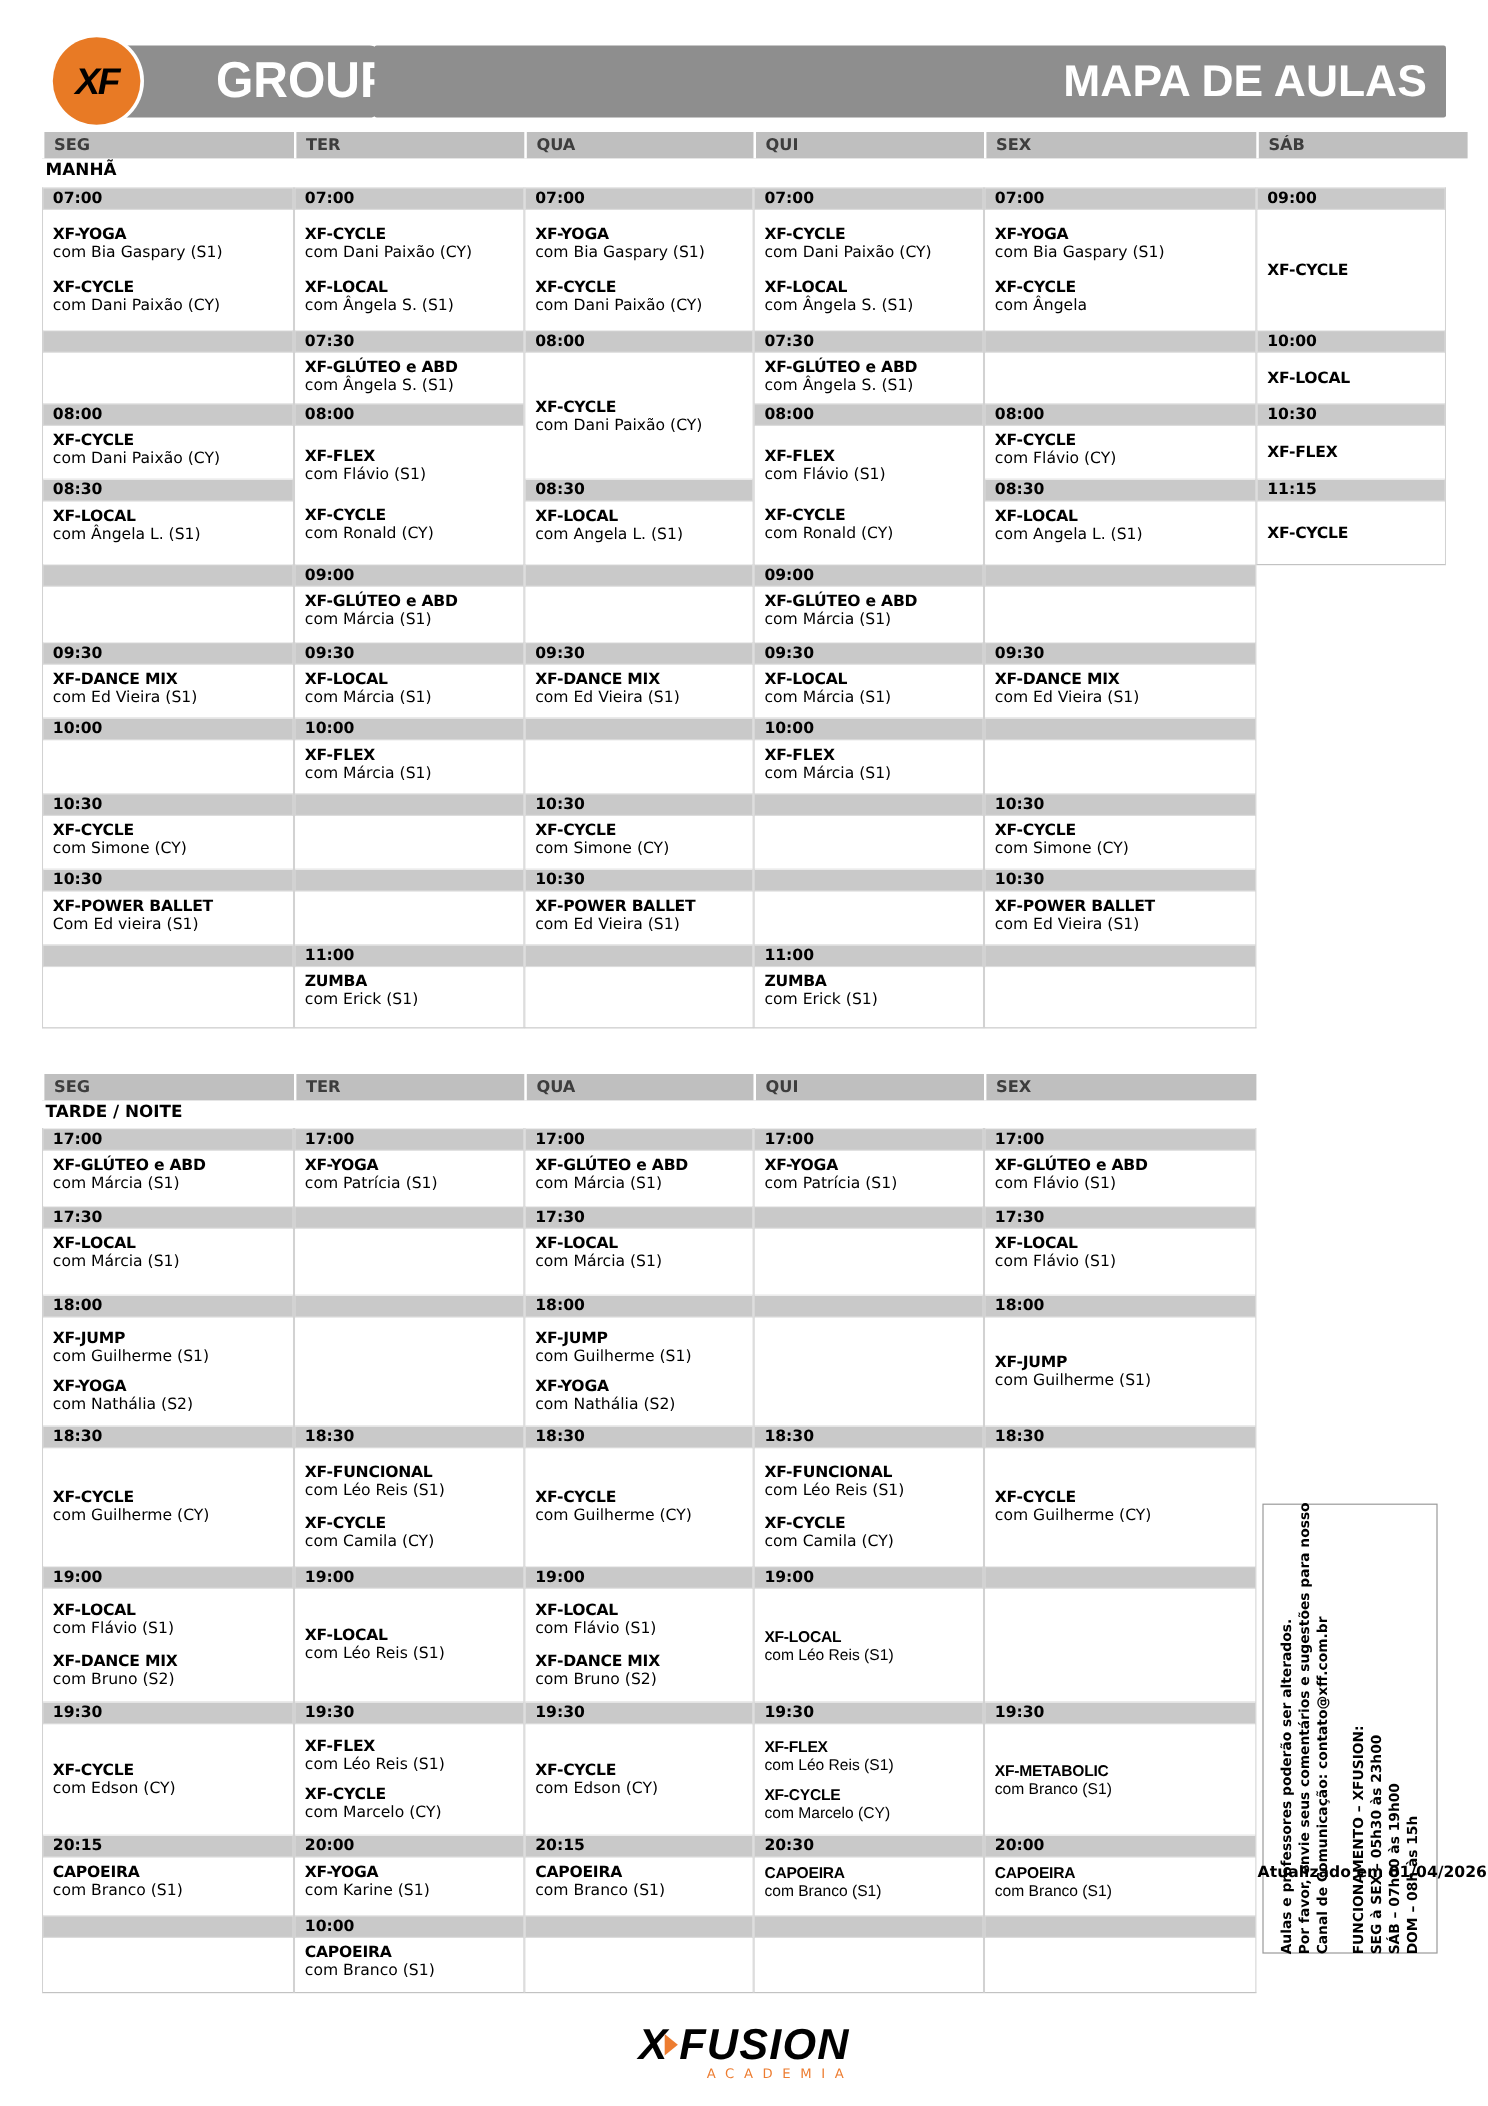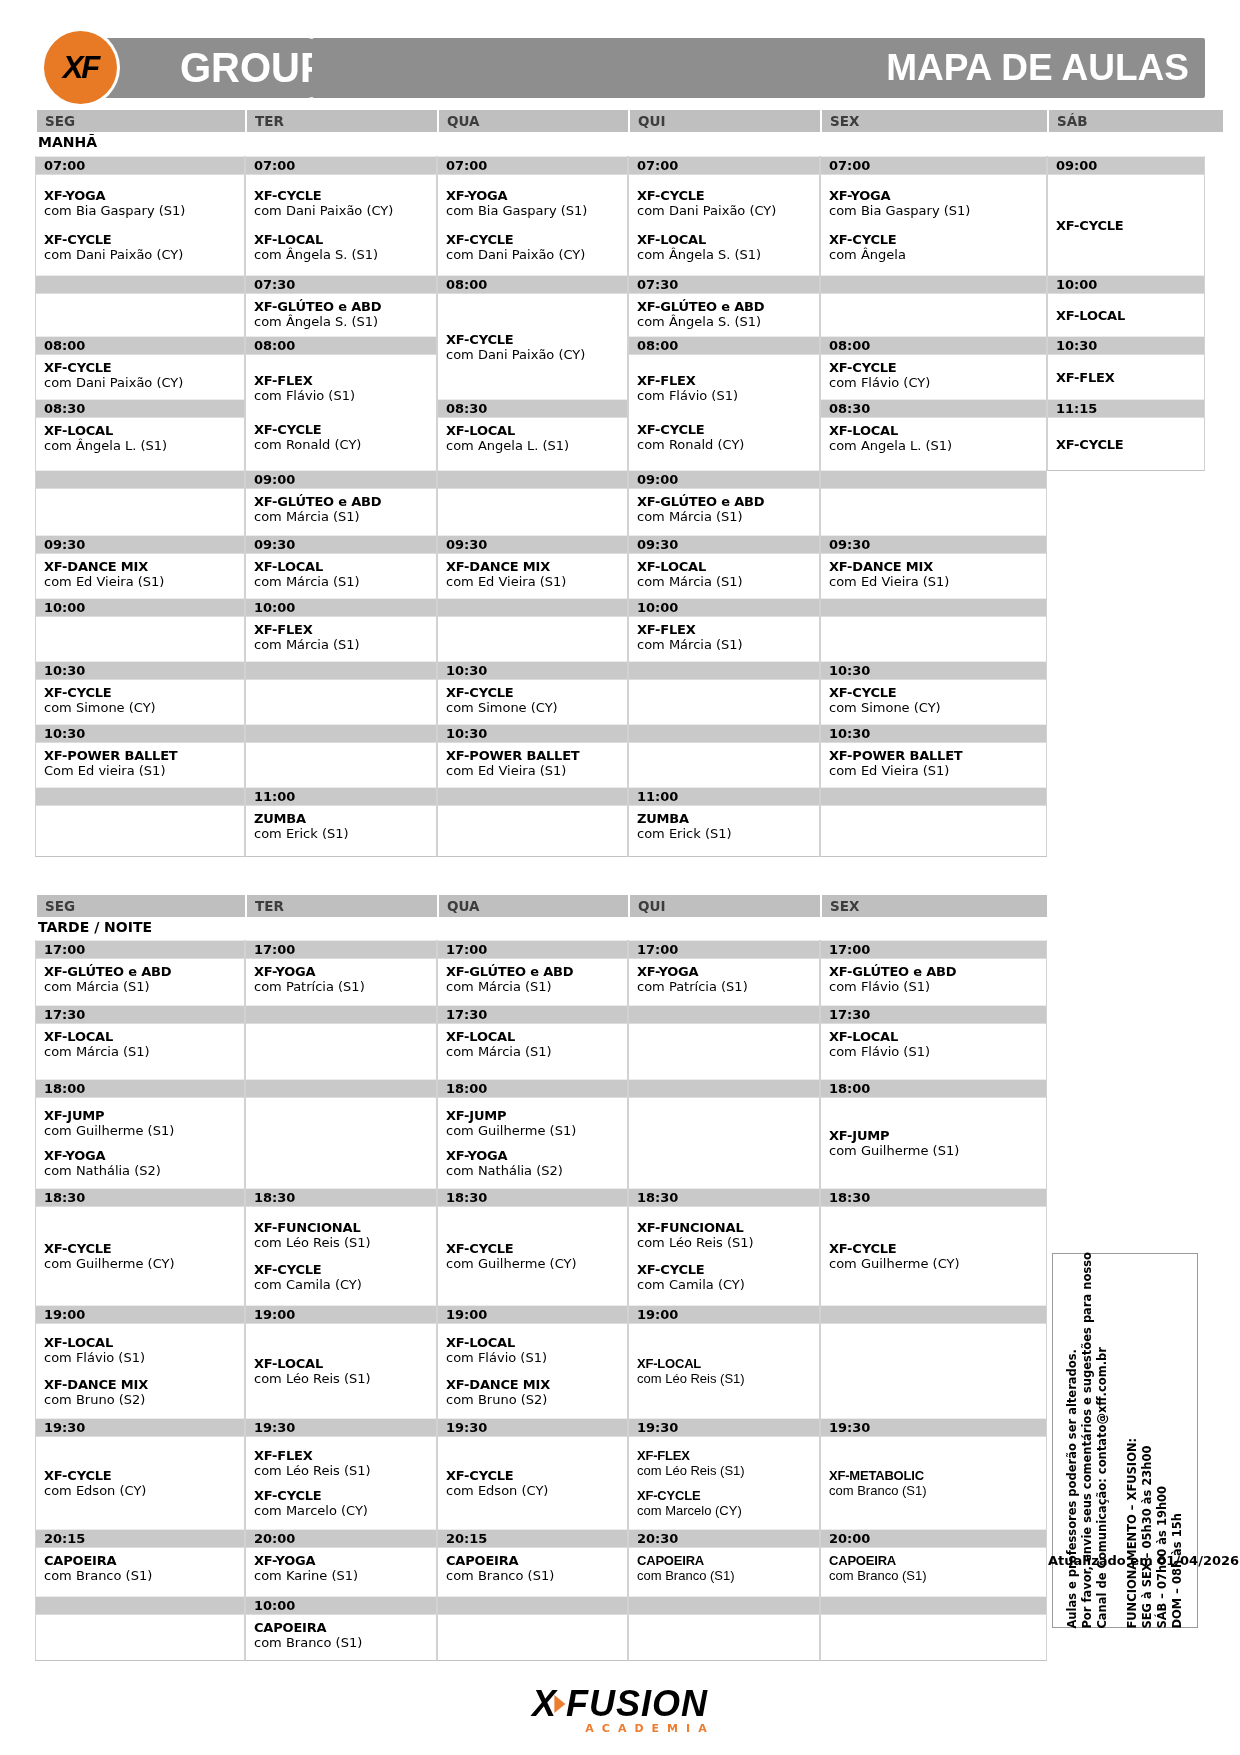--- a/index.html
+++ b/index.html
@@ -46,21 +46,21 @@
 
   
   #footer-logo{position:absolute;left:50%;top:1683px;transform:translateX(-50%);text-align:center;}
   #footer-top{display:flex;align-items:center;justify-content:center;}
   #footer-x{font-weight:bold;font-style:italic;font-size:36px;letter-spacing:-2px;
       font-family:"Liberation Sans",sans-serif;}
   #footer-wedge{width:0;height:0;border-top:9px solid transparent;border-bottom:9px solid transparent;
       border-left:11px solid #ed7d31;margin:0 1px 0 0;}
   #footer-fusion{font-weight:bold;font-style:italic;font-size:36px;letter-spacing:1px;
       font-family:"Liberation Sans",sans-serif;}
-  #footer-academia{color:#ed7d31;font-weight:bold;font-size:11px;letter-spacing:8px;margin:-3px 0 0 60px;}
+  #footer-academia{color:#ed7d31;font-weight:normal;font-size:11px;letter-spacing:8px;margin:-3px 0 0 60px;}
 </style>
 </head>
 <body>
 
 <div id="page">
 
   <div class="hbox" id="group-box">
     <span>GROUP</span>
   </div>
   <div id="logo-circle">

